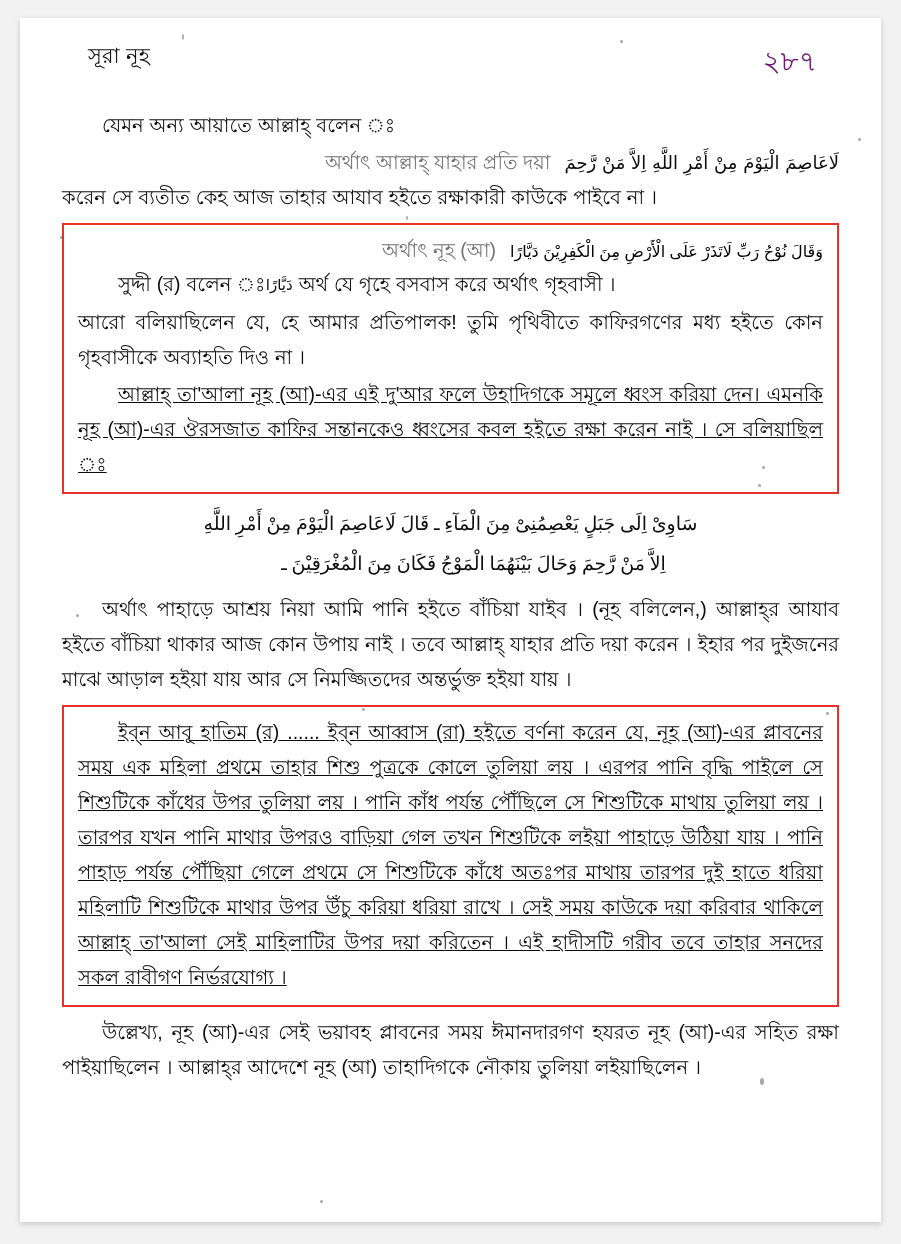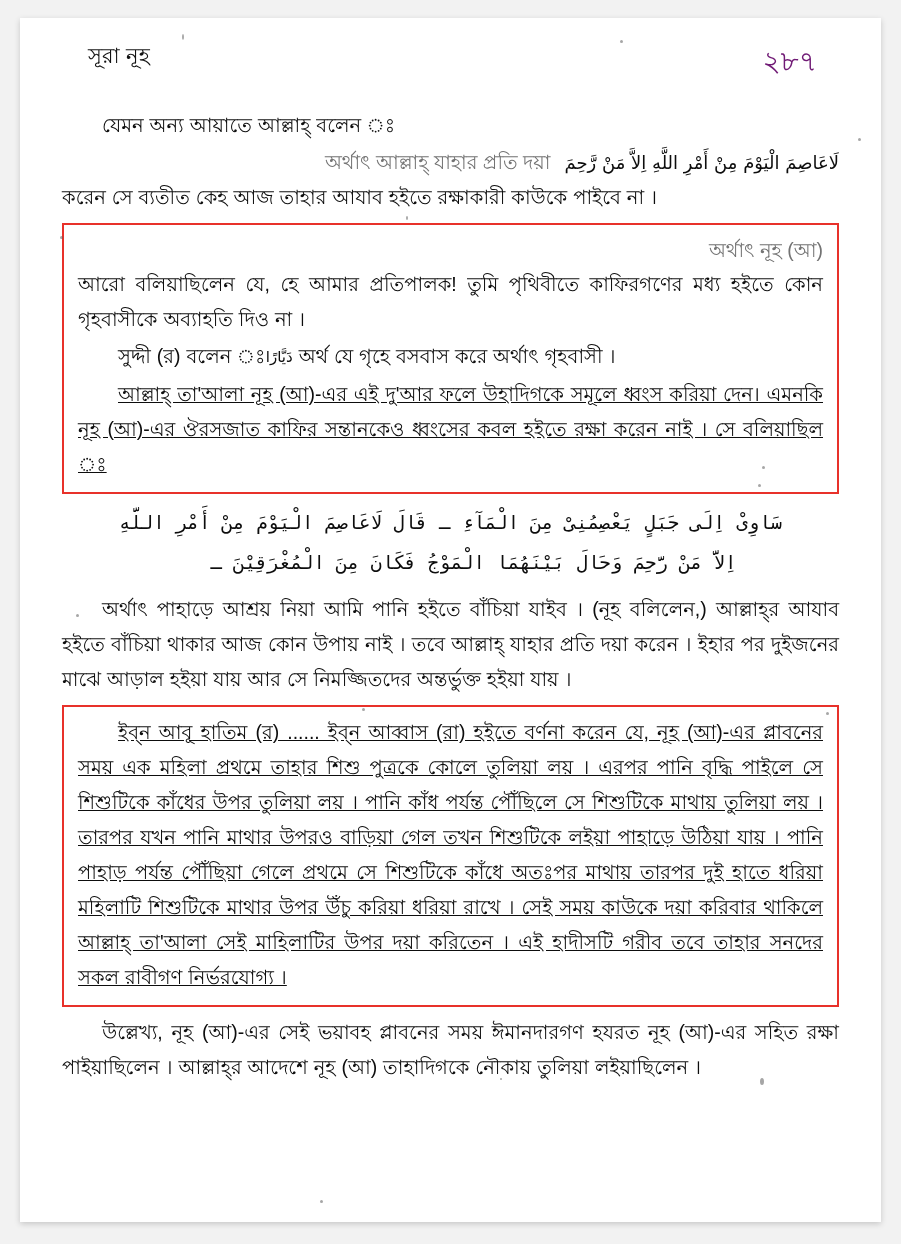--- a/index.html
+++ b/index.html
@@ -79,21 +79,21 @@
   }
 
   
   .verse-block {
     direction: rtl;
     text-align: center;
     margin: 10px 0 8px 0;
     padding: 0 4px;
   }
   .verse-block .verse-line {
-    font-family: Liberation Mono, monospace;
+    font-family: Liberation Serif, serif;
     font-size: 19px;
     line-height: 40px;
     color: #0d0d0d;
     white-space: nowrap;
     letter-spacing: .5px;
   }
   .verse-block .verse-line.line-2 { padding-left: 46px; }
 
   
   .mixed-line {
@@ -163,26 +163,27 @@
         <div class="box-first-line">
           <span class="ar-run">لَاعَاصِمَ الْيَوْمَ مِنْ أَمْرِ اللَّهِ اِلاَّ مَنْ رَّحِمَ</span>
           <span class="gloss">অর্থাৎ আল্লাহ্ যাহার প্রতি দয়া</span>
         </div>
       </div>
       <p class="bn">করেন সে ব্যতীত কেহ আজ তাহার আযাব হইতে রক্ষাকারী কাউকে পাইবে না ।</p>
 
       <div class="redbox">
 
         <div class="box-first-line">
+          <span class="ar-run">وَقَالَ نُوْحُ رَبِّ لَاتَذَرْ عَلَى الْأَرْضِ مِنَ الْكَفِرِيْنَ دَيَّارًا</span>
           <span class="gloss">অর্থাৎ নূহ (আ)</span>
         </div>
 
+        <p class="bn indent"><span>সুদ্দী (র) বলেন ঃ</span><span class="ar-small">دَيَّارًا</span> <span>অর্থ যে গৃহে বসবাস করে অর্থাৎ গৃহবাসী ।</span></p>
+
         <p class="bn">আরো বলিয়াছিলেন যে, হে আমার প্রতিপালক! তুমি পৃথিবীতে কাফিরগণের মধ্য হইতে কোন গৃহবাসীকে অব্যাহতি দিও না ।</p>
-
-        <p class="bn indent"><span>সুদ্দী (র) বলেন ঃ</span><span class="ar-small">دَيَّارًا</span> <span>অর্থ যে গৃহে বসবাস করে অর্থাৎ গৃহবাসী ।</span></p>
 
         <p class="bn indent">আল্লাহ্ তা'আলা নূহ (আ)-এর এই দু'আর ফলে উহাদিগকে সমূলে ধ্বংস করিয়া দেন। এমনকি নূহ (আ)-এর ঔরসজাত কাফির সন্তানকেও ধ্বংসের কবল হইতে রক্ষা করেন নাই । সে বলিয়াছিল ঃ</p>
       </div>
 
       <div class="verse-block">
         <div class="verse-line line-1">سَاوِىْ اِلَى جَبَلٍ يَعْصِمُنِىْ مِنَ الْمَآءِ ـ قَالَ لَاعَاصِمَ الْيَوْمَ مِنْ أَمْرِ اللَّهِ</div>
         <div class="verse-line line-2">اِلاَّ مَنْ رَّحِمَ وَحَالَ بَيْنَهُمَا الْمَوْجُ فَكَانَ مِنَ الْمُغْرَقِيْنَ ـ</div>
       </div>
 
       <p class="bn indent">অর্থাৎ পাহাড়ে আশ্রয় নিয়া আমি পানি হইতে বাঁচিয়া যাইব । (নূহ বলিলেন,) আল্লাহ্‌র আযাব হইতে বাঁচিয়া থাকার আজ কোন উপায় নাই । তবে আল্লাহ্ যাহার প্রতি দয়া করেন । ইহার পর দুইজনের মাঝে আড়াল হইয়া যায় আর সে নিমজ্জিতদের অন্তর্ভুক্ত হইয়া যায় ।</p>

